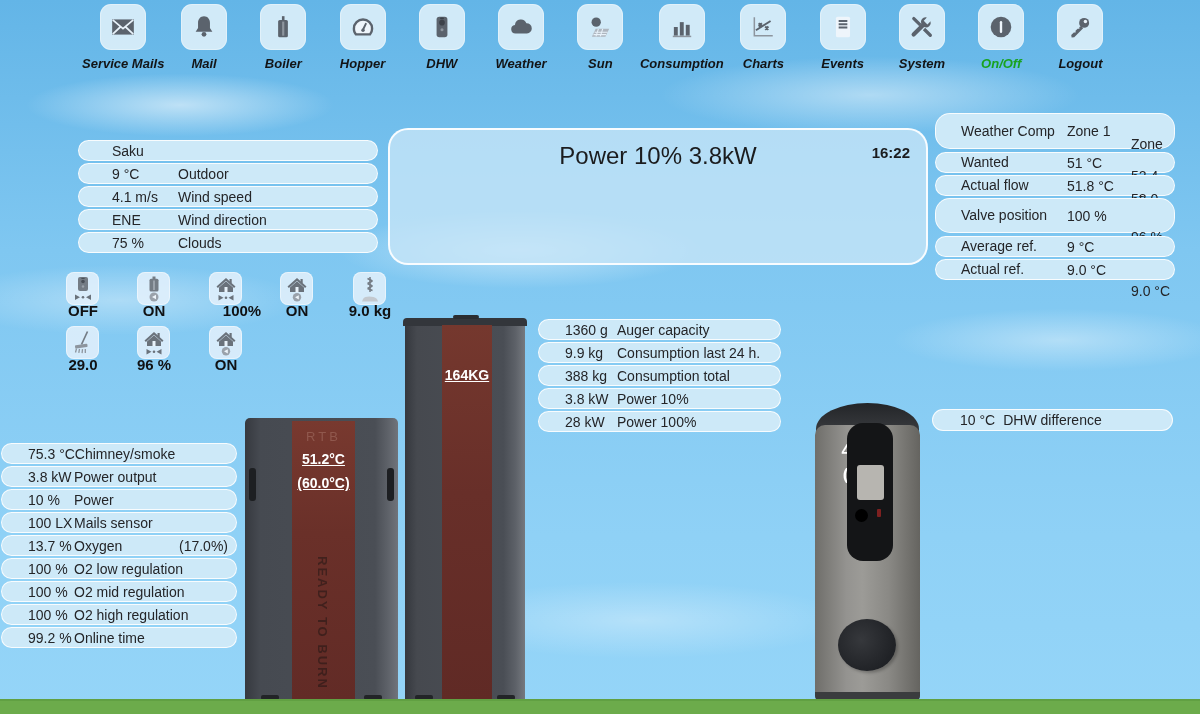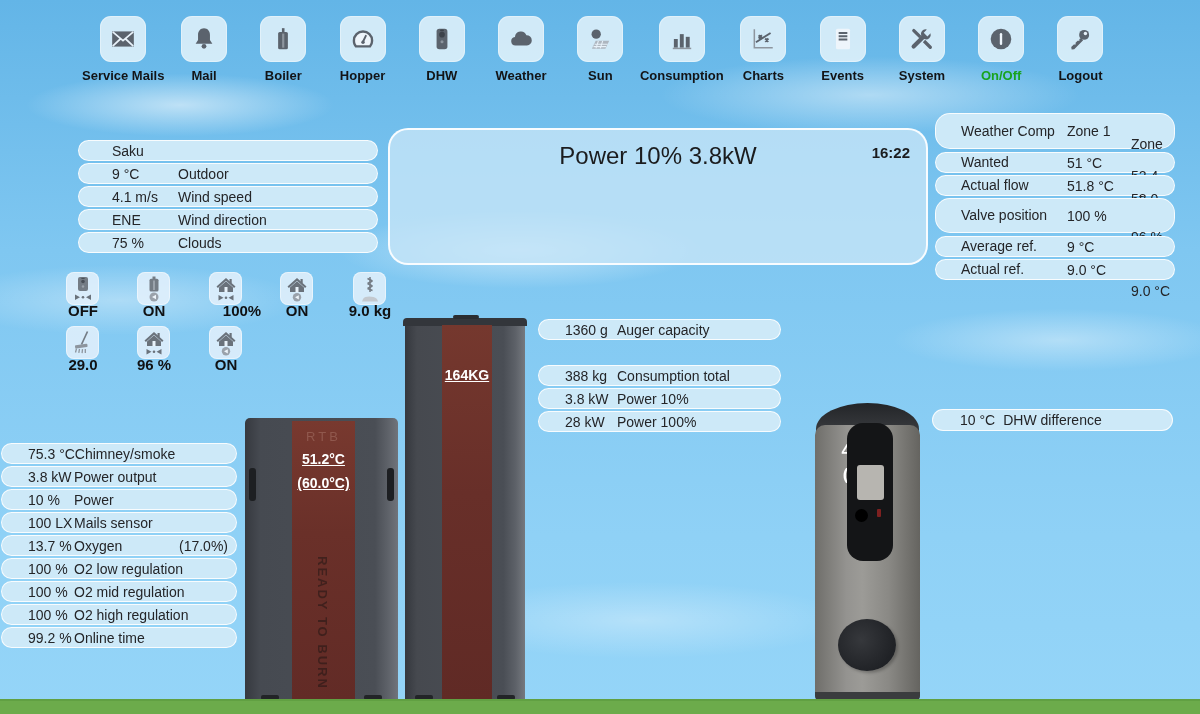--- a/index.html
+++ b/index.html
@@ -7,21 +7,21 @@
   #stage{position:relative;width:1200px;height:714px;overflow:hidden;
     background:
       radial-gradient(ellipse 220px 45px at 180px 105px, rgba(255,255,255,.55), transparent 70%),
       radial-gradient(ellipse 260px 55px at 520px 250px, rgba(255,255,255,.5), transparent 70%),
       radial-gradient(ellipse 300px 55px at 870px 95px, rgba(255,255,255,.45), transparent 70%),
       radial-gradient(ellipse 240px 45px at 1060px 340px, rgba(255,255,255,.38), transparent 70%),
       radial-gradient(ellipse 300px 55px at 640px 620px, rgba(255,255,255,.32), transparent 70%),
       radial-gradient(ellipse 260px 50px at 120px 300px, rgba(255,255,255,.35), transparent 70%),
       linear-gradient(180deg,#63b5e7 0%,#7fc7f1 35%,#8fd1f6 75%,#95d5f8 100%);}
   
-  #toolbar{position:absolute;left:82px;top:16px;width:1038px;height:74px;display:flex;}
+  #toolbar{position:absolute;left:82px;top:4px;width:1038px;height:74px;display:flex;font-style:italic;}
   .tb-item{flex:1;display:flex;flex-direction:column;align-items:center;cursor:pointer;}
   .tb-tile{width:46px;height:46px;border-radius:11px;background:rgba(240,248,253,.78);
     display:flex;align-items:center;justify-content:center;box-shadow:0 0 0 1px rgba(255,255,255,.35) inset;}
   .tb-label{margin-top:6px;font-size:13px;font-weight:600;white-space:nowrap;color:#131416;}
   .tb-label.green{color:#18a31f;}
   
   .pill{position:absolute;height:21px;background:#cde9f8;border:1px solid rgba(255,255,255,.85);
     border-radius:15px;display:flex;align-items:center;font-size:14px;color:#242528;box-sizing:border-box;padding-left:17px;}
   .pv{padding-left:16px;min-width:66px;white-space:nowrap;}
   .pl{white-space:nowrap;}
@@ -379,20 +379,24 @@
         <circle cx="11" cy="21.3" r="4.2" fill="#9aa2ab"></circle>
         <path d="M12.8 19.2L9 21.3l3.8 2.1z" fill="#eef5fb"></path>
       </svg>
   </div>
   <div class="tile-label" style="left:184px;top:356px">ON</div>
 
   <div class="pill" style="left:538px;top:319px;width:243px">
     <span class="fv">1360 g</span>
     <span class="pl">Auger capacity</span>
   </div>
+  <div class="pill" style="left:538px;top:342px;width:243px">
+    <span class="fv">9.9 kg</span>
+    <span class="pl">Consumption last 24 h.</span>
+  </div>
   <div class="pill" style="left:538px;top:365px;width:243px">
     <span class="fv">388 kg</span>
     <span class="pl">Consumption total</span>
   </div>
   <div class="pill" style="left:538px;top:388px;width:243px">
     <span class="fv">3.8 kW</span>
     <span class="pl">Power 10%</span>
   </div>
   <div class="pill" style="left:538px;top:411px;width:243px">
     <span class="fv">28 kW</span>

